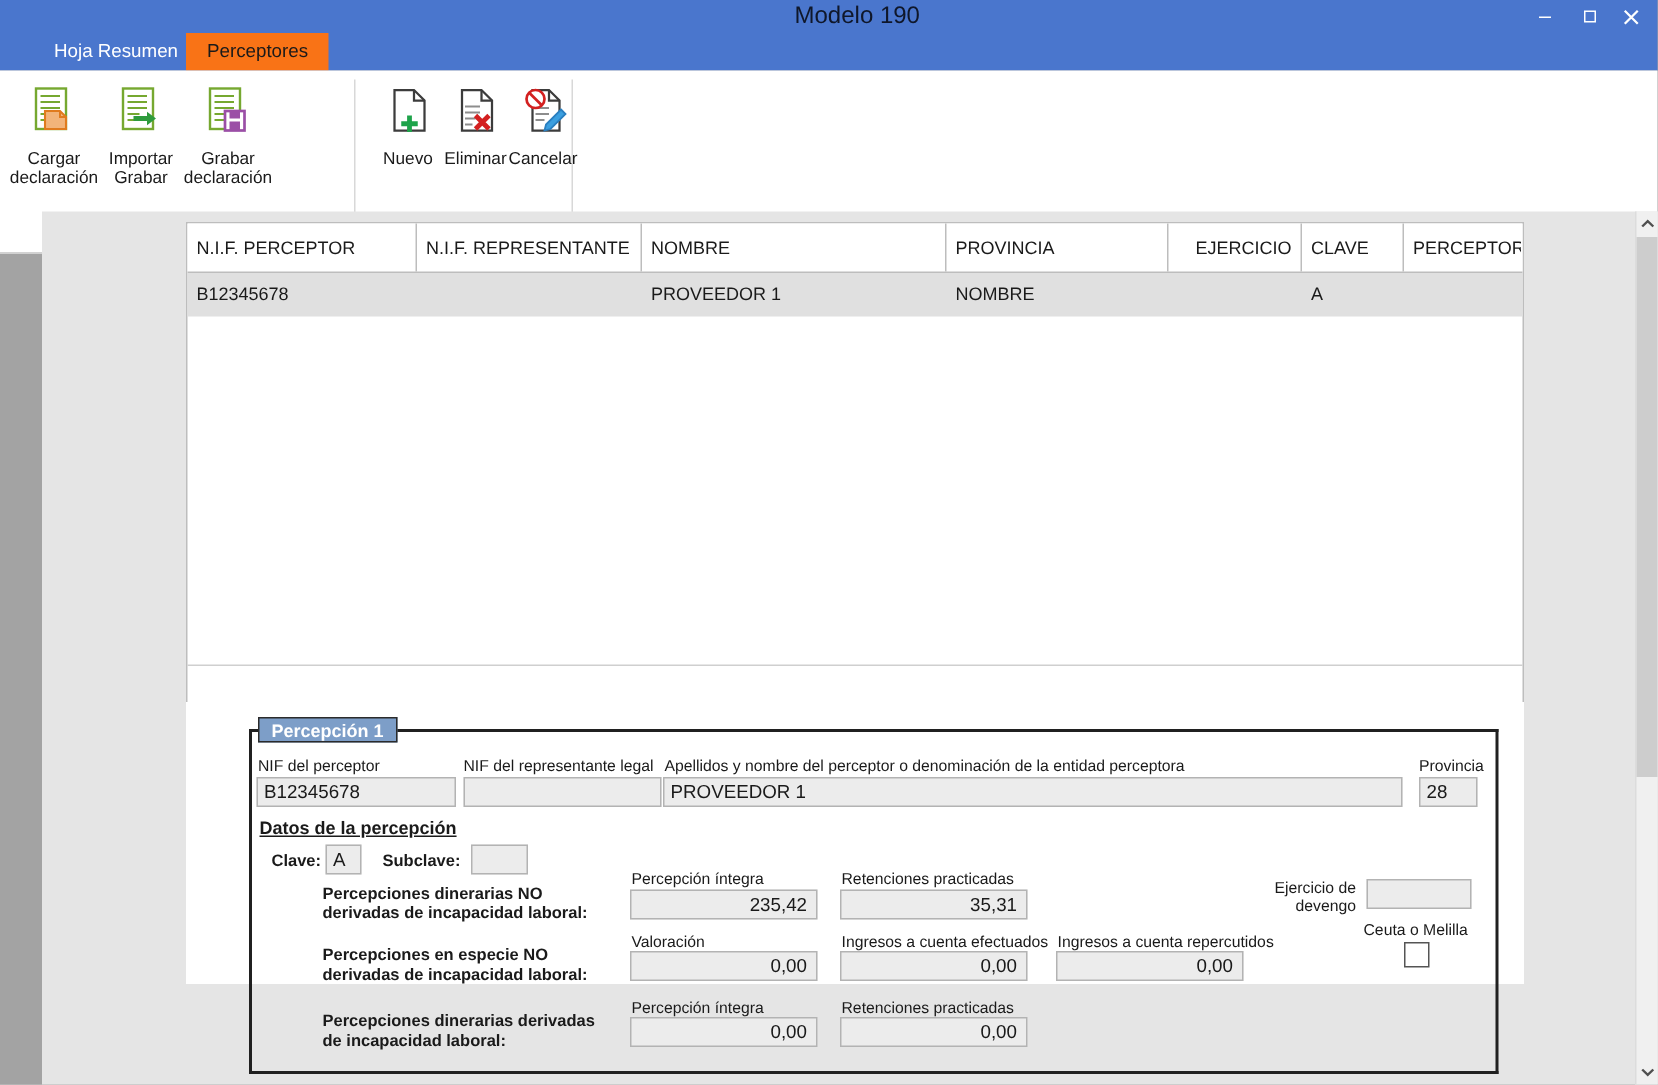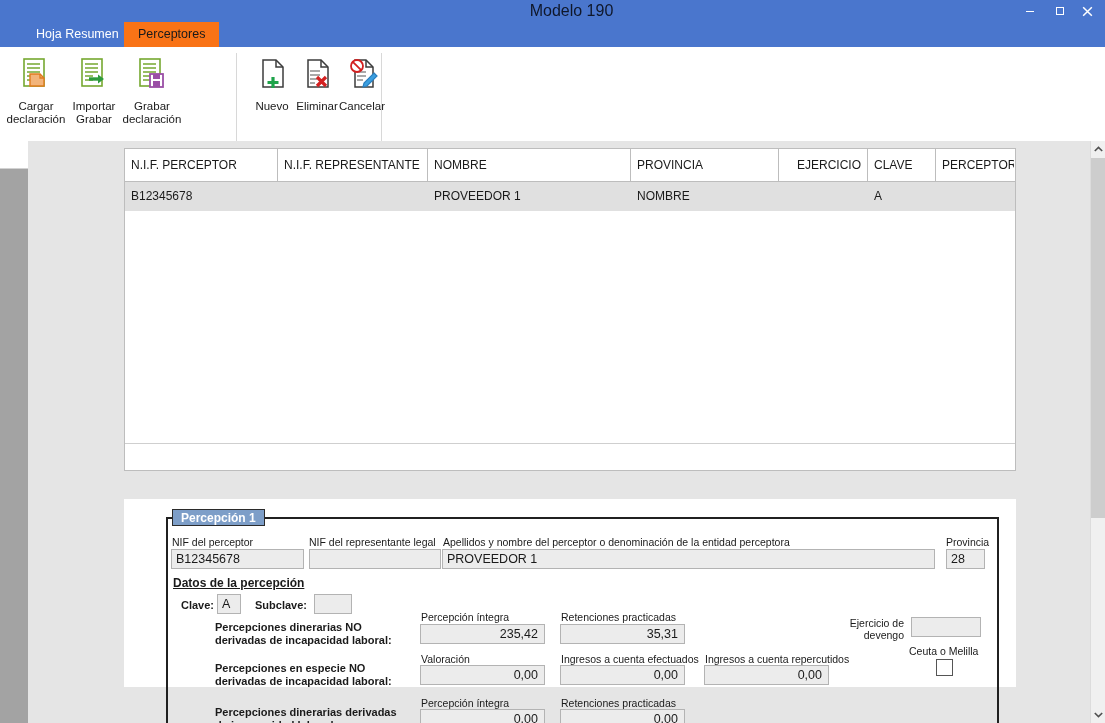--- a/index.html
+++ b/index.html
@@ -137,21 +137,21 @@
   }
   .gc.num { text-align: right; }
   .grid-body-sep {
     position: absolute; left: 0; right: 0;
     top: 294px; height: 1px; background: #cfcfcf;
   }
 
   
   .form-panel {
     position: absolute;
-    left: 96px; top: 358px;
+    left: 96px; top: 327px;
     width: 892px; height: 188px;
     background: #ffffff;
   }
   .group-box {
     position: absolute;
     left: 42px; top: 18px;
     width: 833px; height: 230px;
     border: 2px solid #202020;
     border-top: none;
   }

